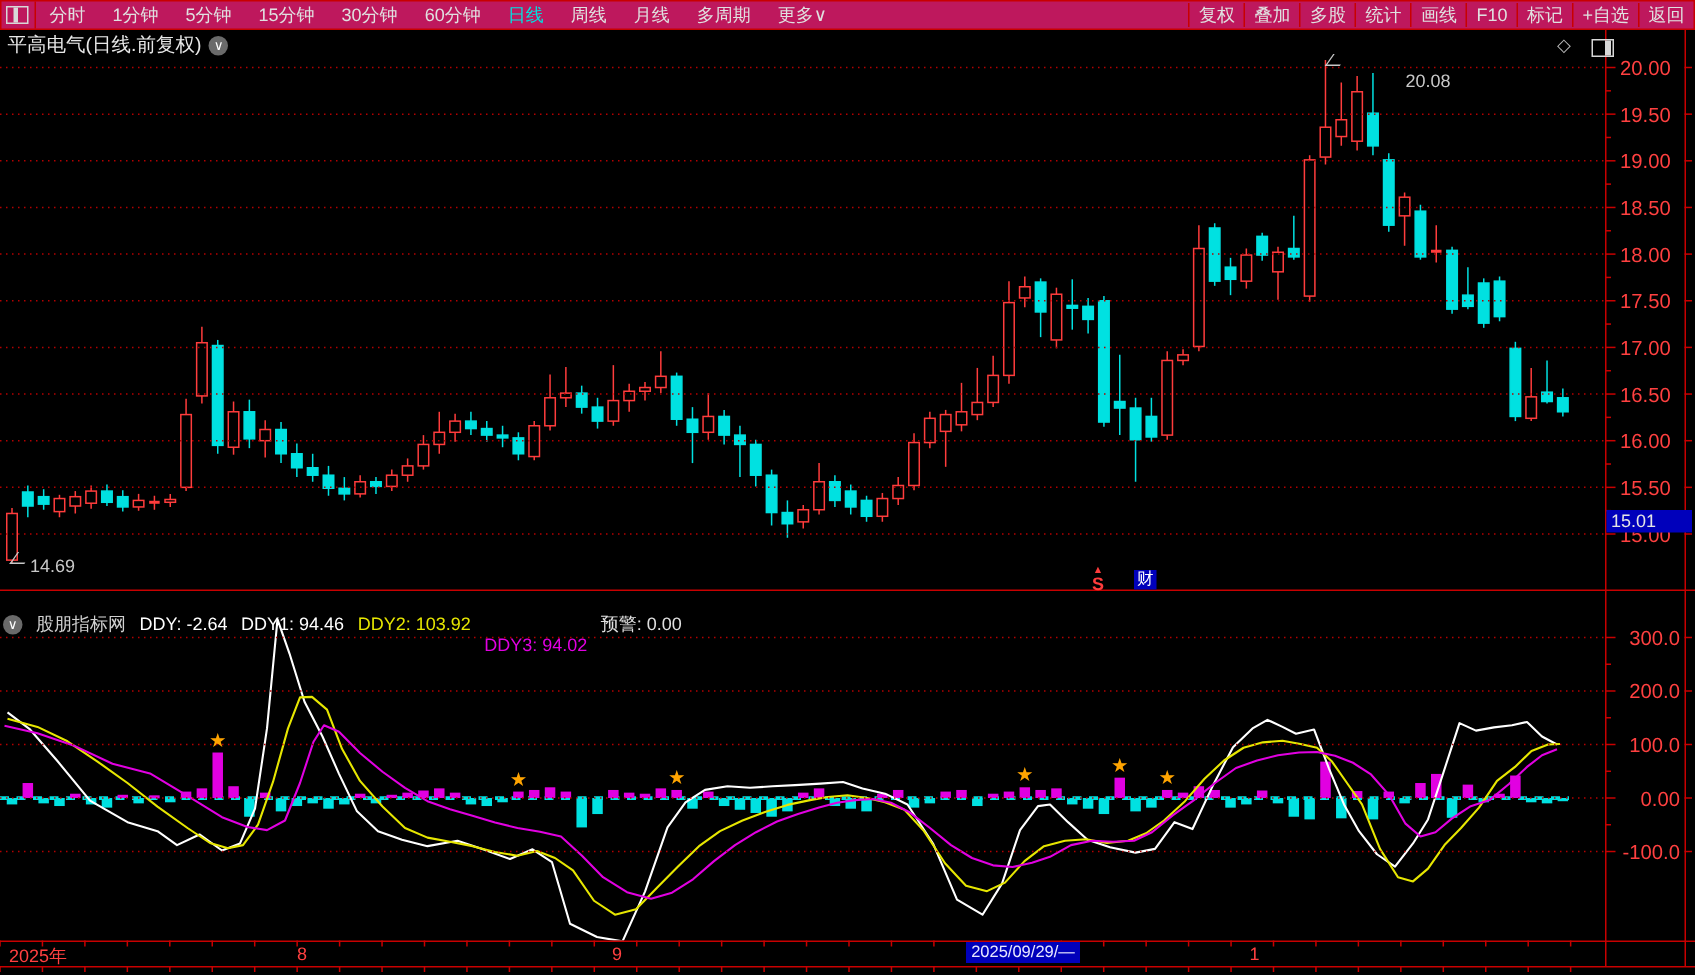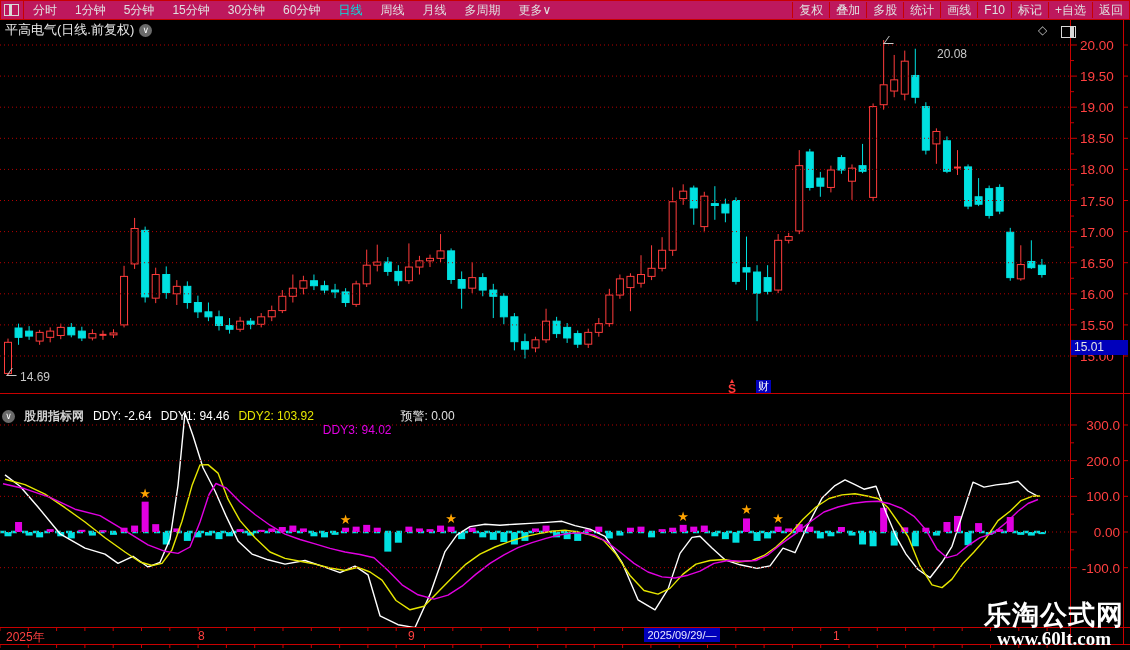--- a/index.html
+++ b/index.html
@@ -575,21 +575,21 @@
   <div id="marker-s" class="ov">
     <span class="hat">▲</span>
     <span>S</span>
   </div>
   <div id="marker-cai" class="ov">财</div>
 
   <div id="pricebox" class="ov">15.01</div>
 
   <div id="indlegend" class="ov">
     <span class="circlechev">∨</span>
-  <span style="color: rgb(208, 208, 208); font-weight: bold;">股朋指标网</span>
+  <span style="color: rgb(208, 208, 208);">股朋指标网</span>
       <span style="color: rgb(255, 255, 255);">DDY: -2.64</span>
       <span style="color: rgb(255, 255, 255);">DDY1: 94.46</span>
       <span style="color: rgb(230, 230, 0);">DDY2: 103.92</span>
       <span style="color: rgb(225, 0, 225); margin-top: 28px;">DDY3: 94.02</span>
       <span style="color: rgb(224, 224, 224);">预警: 0.00</span>
     </div>
 
   <div id="timelabels">
       <div class="tlabel" style="left: 6px;">2025年</div>
       <div class="tlabel" style="left: 198px;">8</div>
@@ -597,19 +597,15 @@
       <div class="tlabel" style="left: 833px;">1</div>
     </div>
   <div id="datebox" class="ov">2025/09/29/—</div>
 
   <div class="hline" style="top:393px;"></div>
   <div class="hline" style="top:627px;"></div>
   <div class="hline" style="top:644px;"></div>
   <div class="vline" style="left:1070px;top:19px;height:625px;"></div>
   <div class="vline" style="left:1123px;top:19px;height:625px;"></div>
 
-  <div id="watermark" class="ov">
-    <div id="wm1">乐淘公式网</div>
-    <div id="wm2">www.60lt.com</div>
-  </div>
 
   <div id="cutstrip" class="ov">▪ ▪▪ ▪</div>
 </div>
 
 </body></html>

